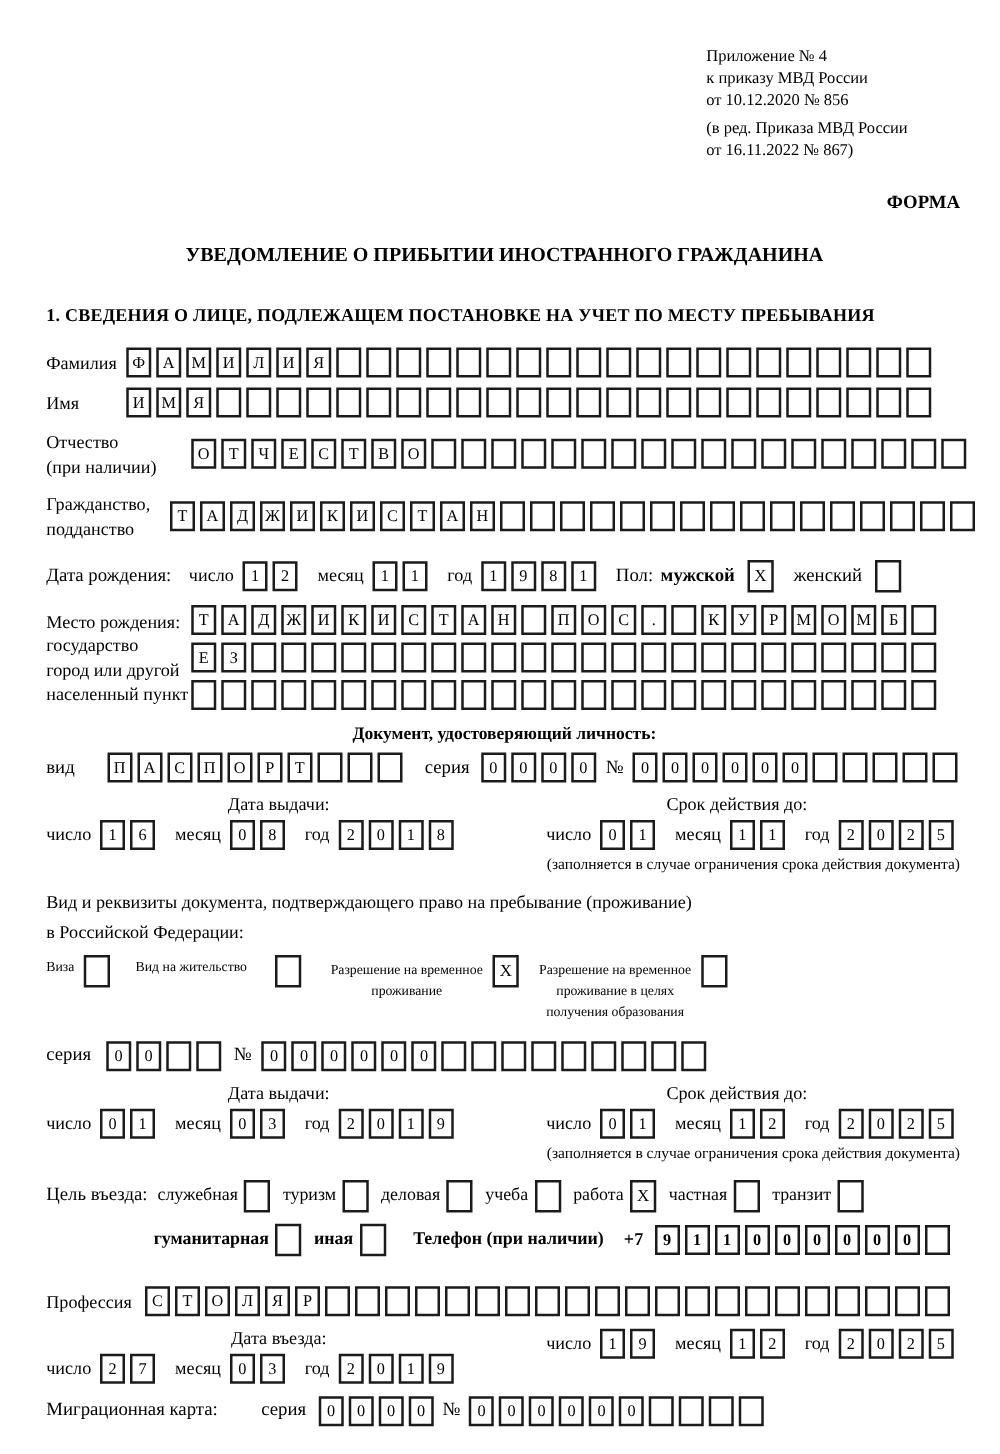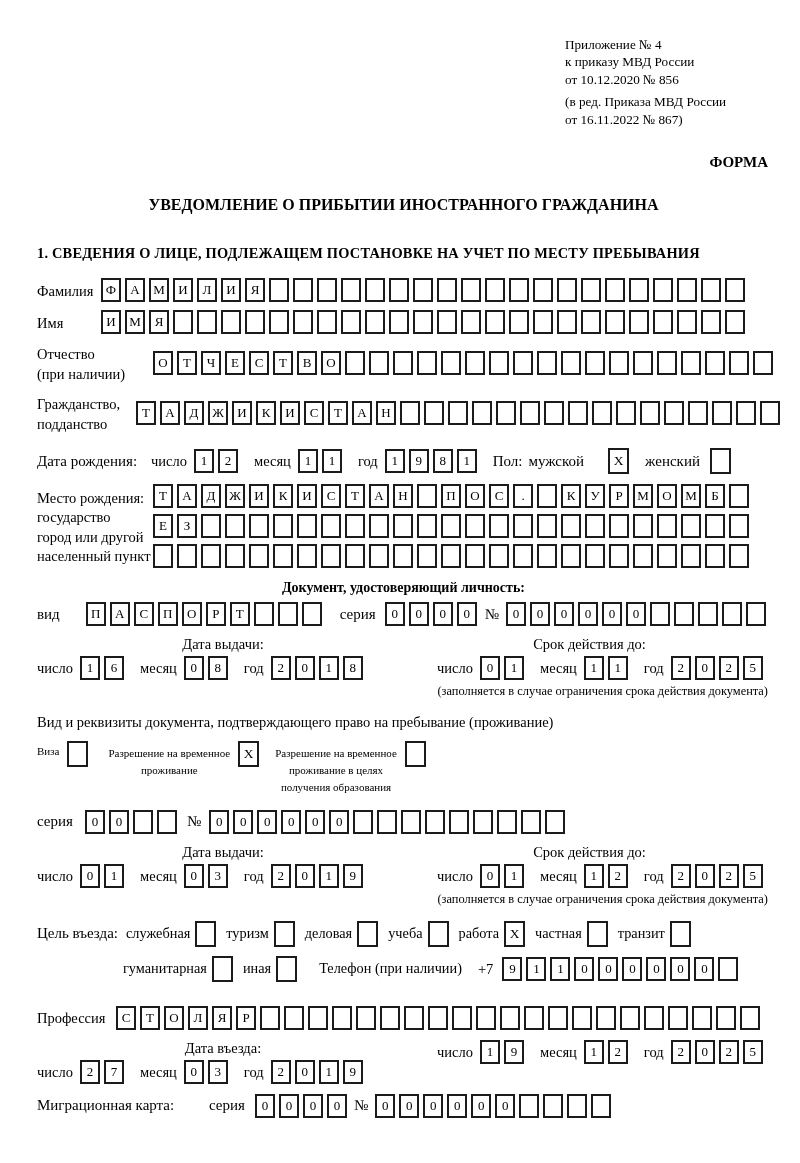--- a/index.html
+++ b/index.html
@@ -58,21 +58,21 @@
   .intro { font-size:14.5px; margin-top:12px; line-height:1.6; }
 
   .visa-row { display:flex; align-items:flex-start; margin-top:6px; }
   .visa-opt { display:flex; align-items:flex-start; margin-right:16px; }
   .visa-opt .lbl { font-size:11px; padding-top:4px; margin-right:8px; }
   .visa-opt .lbl.center { text-align:center; line-height:1.55; }
 
   .purpose-row { display:flex; align-items:center; margin-top:14px; flex-wrap:nowrap; }
   .purpose-row .opt-label { font-size:14.3px; margin:0 5px 0 10px; }
   .purpose-row .opt-label:first-of-type { margin-left:8px; }
-  .purpose-row2 { padding-left:78px; margin-top:9px; }
+  .purpose-row2 { padding-left:78px; margin-top:9px;font-weight:bold; }
   .phone-label { font-size:14.3px; margin-left:22px; }
   .phone-prefix { font-size:14.5px; margin:0 9px 0 16px; line-height:24px; }
 </style>
 </head>
 <body>
 
 <div class="page">
 
   <div class="doc-header">
     <div>Приложение № 4</div>
@@ -236,21 +236,21 @@
         <span class="date-label">месяц</span>
         <span class="cell">1</span>
         <span class="cell">1</span>
         <span class="date-label">год</span>
         <span class="cell">1</span>
         <span class="cell">9</span>
         <span class="cell">8</span>
         <span class="cell">1</span>
       </span>
     <span class="inline-label" style="margin-left:12px;">Пол:</span>
-    <span class="inline-label" style="margin:0 24px 0 6px;">мужской</span>
+    <span class="inline-label" style="margin:0 10px 0 6px;font-weight:bold;">мужской</span>
     <span class="checkbox">X</span>
     <span class="inline-label" style="margin:0 10px 0 16px;">женский</span>
     <span class="checkbox"></span>
   </div>
 
   <div class="frow" style="margin-top:10px;">
     <div class="flabel w116">
       <div>Место рождения:</div>
       <div>государство</div>
       <div>город или другой</div>
@@ -411,25 +411,30 @@
           <span class="cell">0</span>
           <span class="cell">2</span>
           <span class="cell">5</span>
         </div>
     </div>
   </div>
   <div class="small-note">(заполняется в случае ограничения срока действия документа)</div>
 
   <div class="intro">
     <div>Вид и реквизиты документа, подтверждающего право на пребывание (проживание)</div>
+    <div>в Российской Федерации:</div>
   </div>
 
   <div class="visa-row">
     <div class="visa-opt" style="margin-right:20px;">
       <span class="lbl">Виза</span>
+      <span class="checkbox"></span>
+    </div>
+    <div class="visa-opt" style="margin-right:24px;">
+      <span class="lbl" style="margin-right:22px;">Вид на жительство</span>
       <span class="checkbox"></span>
     </div>
     <div class="visa-opt">
       <span class="lbl center">
         <div>Разрешение на временное</div>
         <div>проживание</div>
       </span>
       <span class="checkbox">X</span>
     </div>
     <div class="visa-opt" style="margin-right:0;">

